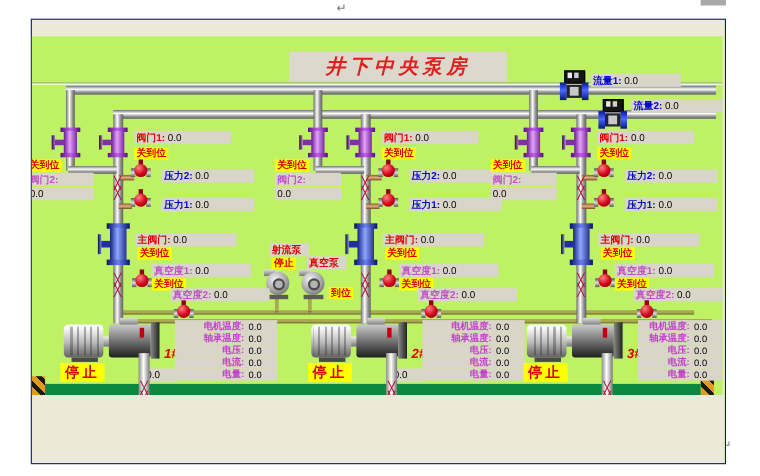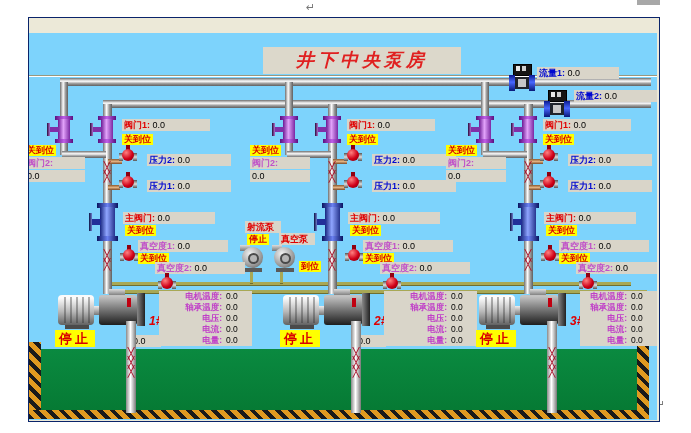--- a/index.html
+++ b/index.html
@@ -9,39 +9,39 @@
   .win{position:absolute;left:28px;top:17px;width:630px;height:403px;border:1px solid #0a246a;background:#ece9d8}
   .tbar{position:absolute;left:0;top:0;width:100%;height:15px;
         background:linear-gradient(180deg,#5a96f0 0%,#2a66d8 45%,#1c4fc0 100%);display:flex;align-items:center}
   .wicon{width:9px;height:9px;border-radius:50%;margin:0 4px 0 3px;
          background:radial-gradient(circle at 30% 30%,#d8ffd8,#3a9a3a 60%,#115511)}
   .ttext{color:#fff;font-weight:bold;font-size:9px;letter-spacing:1px;text-shadow:1px 1px 1px #123}
   .wbtns{position:absolute;right:2px;top:1px;display:flex}
   .wbtn{width:13px;height:12px;margin-left:1px;border:1px solid #7a7a6a;
         background:linear-gradient(180deg,#f6f2e6,#cfc7ae);font-size:8px;font-weight:bold;
         line-height:11px;text-align:center;color:#222}
-  .canvas{position:absolute;left:0;top:15px;width:628px;height:387px;background:#7dd3fc;overflow:hidden}
+  .canvas{position:absolute;left:0;top:15px;width:628px;height:326px;background:#bef264;overflow:hidden}
   .divider{position:absolute;left:0;top:42px;width:100%;height:0;border-top:1px solid #99987f;border-bottom:1px solid #fff}
   .mtitle{position:absolute;left:234px;top:14px;width:198px;height:27px;background:#dcd8cb;
           color:#e02020;font:bold italic 18px "Liberation Serif",serif;text-align:center;line-height:27px;letter-spacing:4px}
   
   .hpipe{position:absolute;background:linear-gradient(180deg,#6f6f6f 0%,#fdfdfd 40%,#9a9a9a 70%,#5f5f5f 100%)}
   .vpipe{position:absolute;background:linear-gradient(90deg,#6f6f6f 0%,#fdfdfd 40%,#9a9a9a 70%,#5f5f5f 100%)}
   .dpipe{position:absolute;background:linear-gradient(90deg,#8a8a8a 0%,#ffffff 45%,#b5b5b5 75%,#777 100%)}
   .stub{position:absolute;background:linear-gradient(180deg,#8a5a30,#e0b080 50%,#7a4a28)}
   .ol{position:absolute;background:#a8a855;box-shadow:0 1px 0 #6f6f30}
   
   .lb{position:absolute;height:12px;background:#d9d5c9;font-size:9px;line-height:12px;padding:0 2px;white-space:nowrap;overflow:hidden}
   .lb b{font-weight:bold}
   .red{color:#e00000}.mag{color:#c050c8}.blu{color:#0008d0}
   .yl{position:absolute;height:11px;background:#ffff00;color:#d80000;font-weight:bold;font-size:9px;line-height:11px;padding:0 2px;white-space:nowrap}
   .stop{height:17px;font-size:13px;line-height:17px;letter-spacing:3px;padding:0 4px}
   .pid{position:absolute;color:#e00000;font-weight:bold;font-style:italic;font-size:12px}
   .stats{position:absolute;width:93px}
-  .srow{display:flex;height:11px;background:#d9d5c9;align-items:flex-start;font-size:8.5px}
+  .srow{display:flex;height:11px;background:#d9d5c9;align-items:center;font-size:8.5px}
   .srow .sl{flex:1;text-align:right;color:#c040c8;font-weight:bold;white-space:nowrap}
   .srow .sv{width:26px;padding-left:4px;text-align:left}
   
   .col{position:absolute;top:0;height:100%;width:230px}
   .valvP{position:absolute;width:30px;height:27px}
   .valvP i{position:absolute}
   .valvP .ft{left:8px;top:0;width:18px;height:4px;background:linear-gradient(90deg,#5a1080,#c060e8,#5a1080)}
   .valvP .fb{left:8px;bottom:0;width:18px;height:4px;background:linear-gradient(90deg,#5a1080,#c060e8,#5a1080)}
   .valvP .bd{left:11px;top:3px;width:12px;height:21px;background:linear-gradient(90deg,#6a1892,#e2a2fa 45%,#7a28a2)}
   .valvP .st{left:3px;top:11px;width:9px;height:5px;background:#8030a8}

